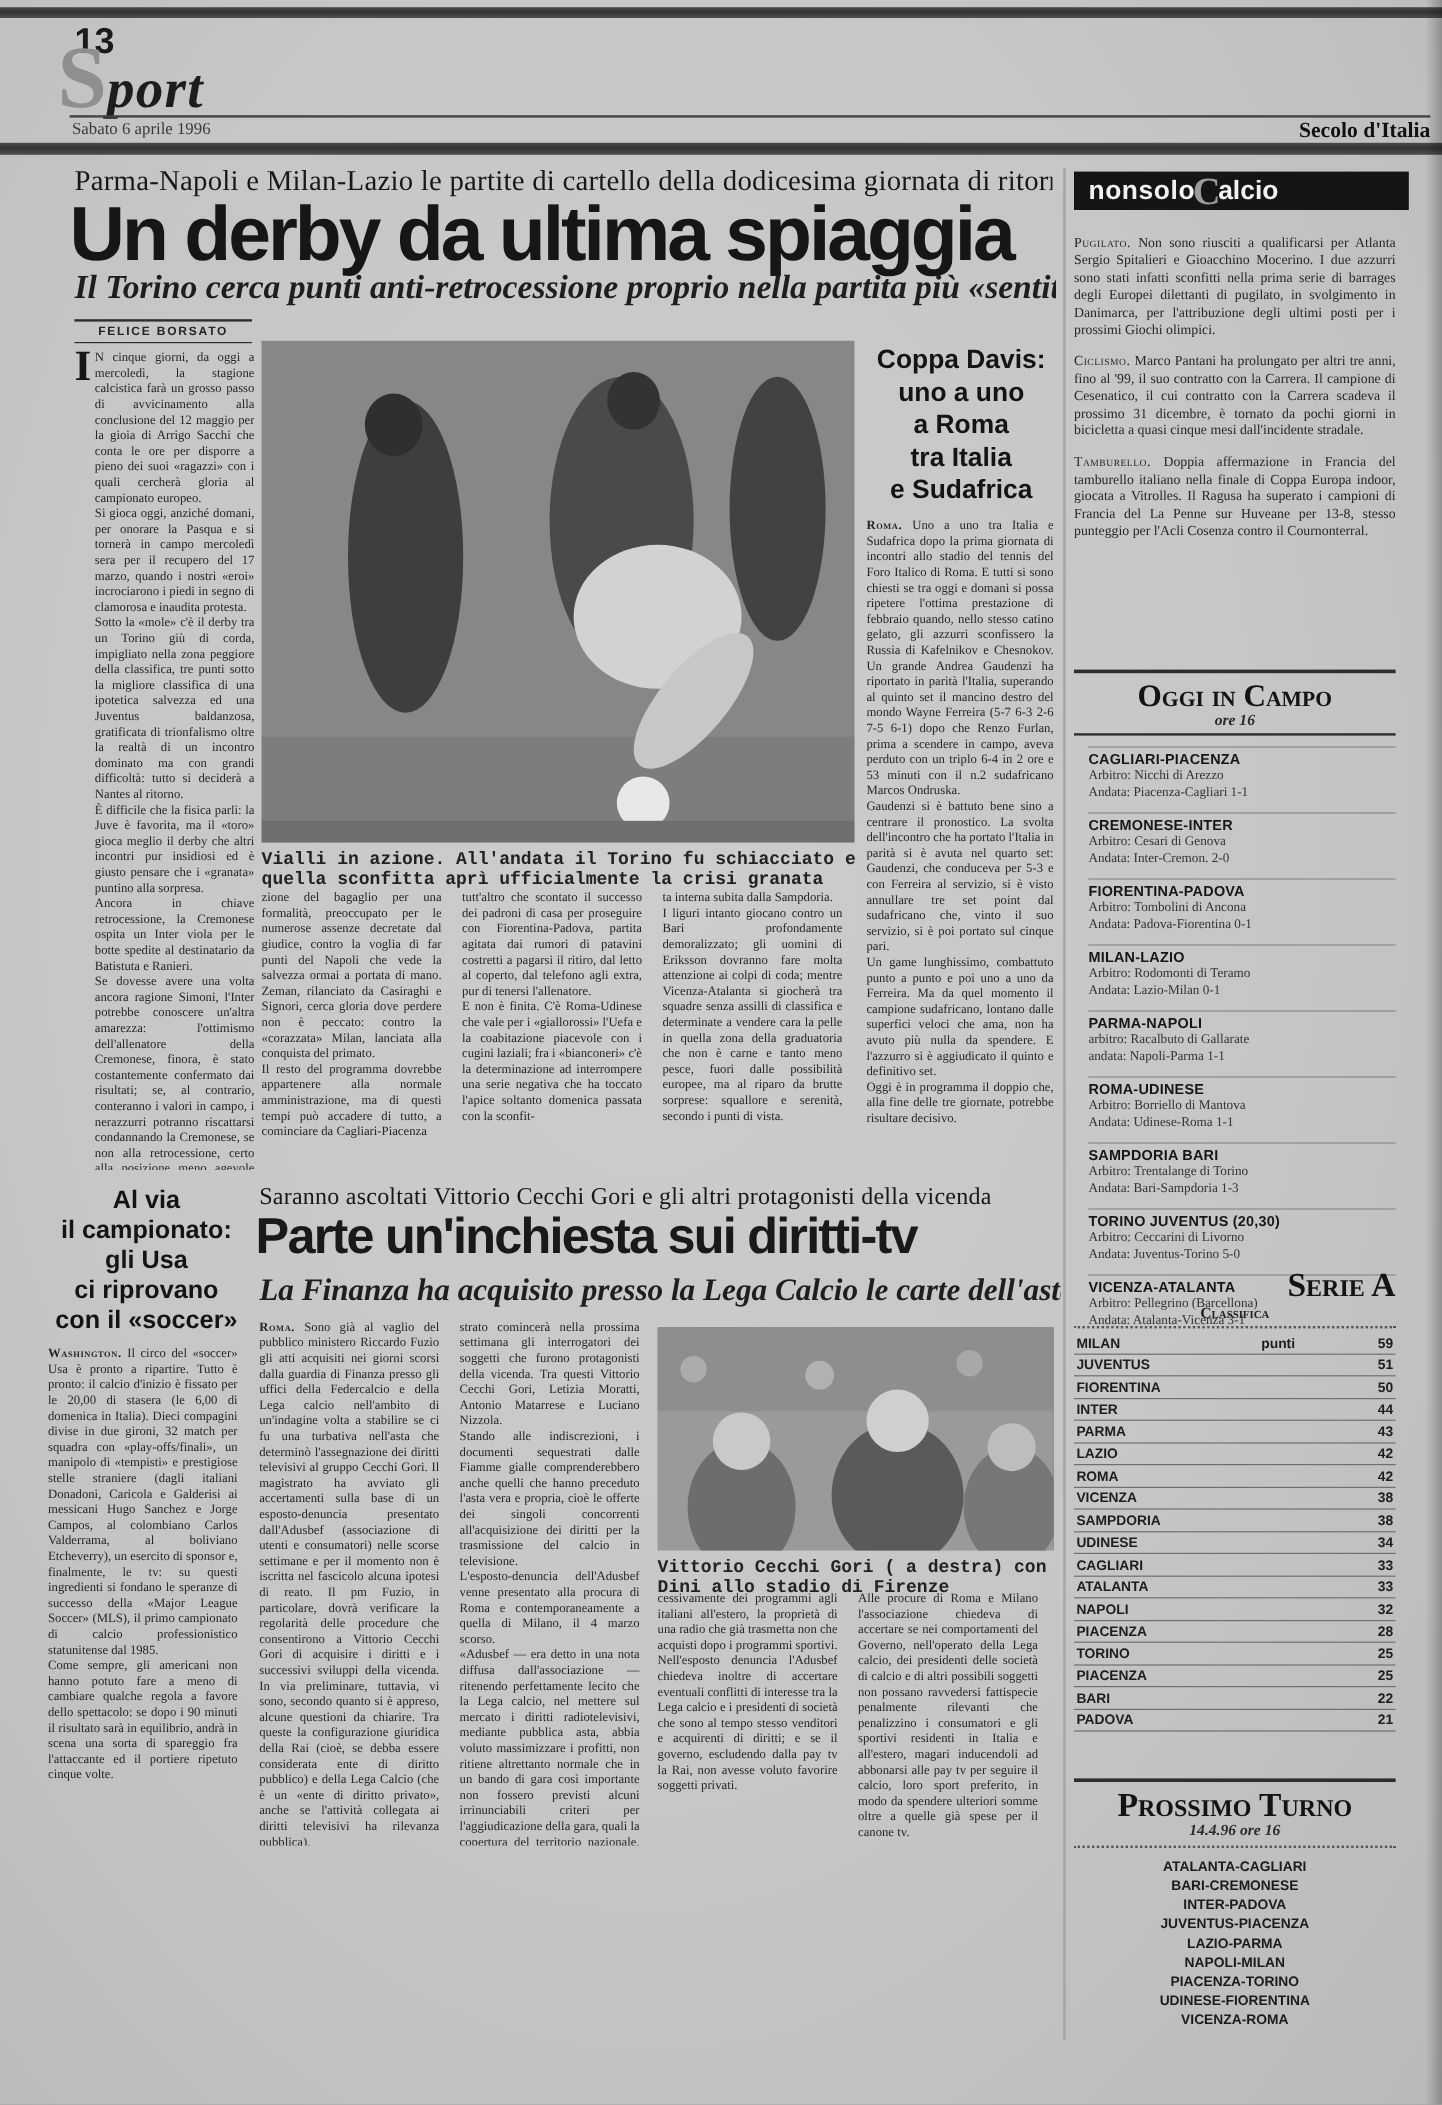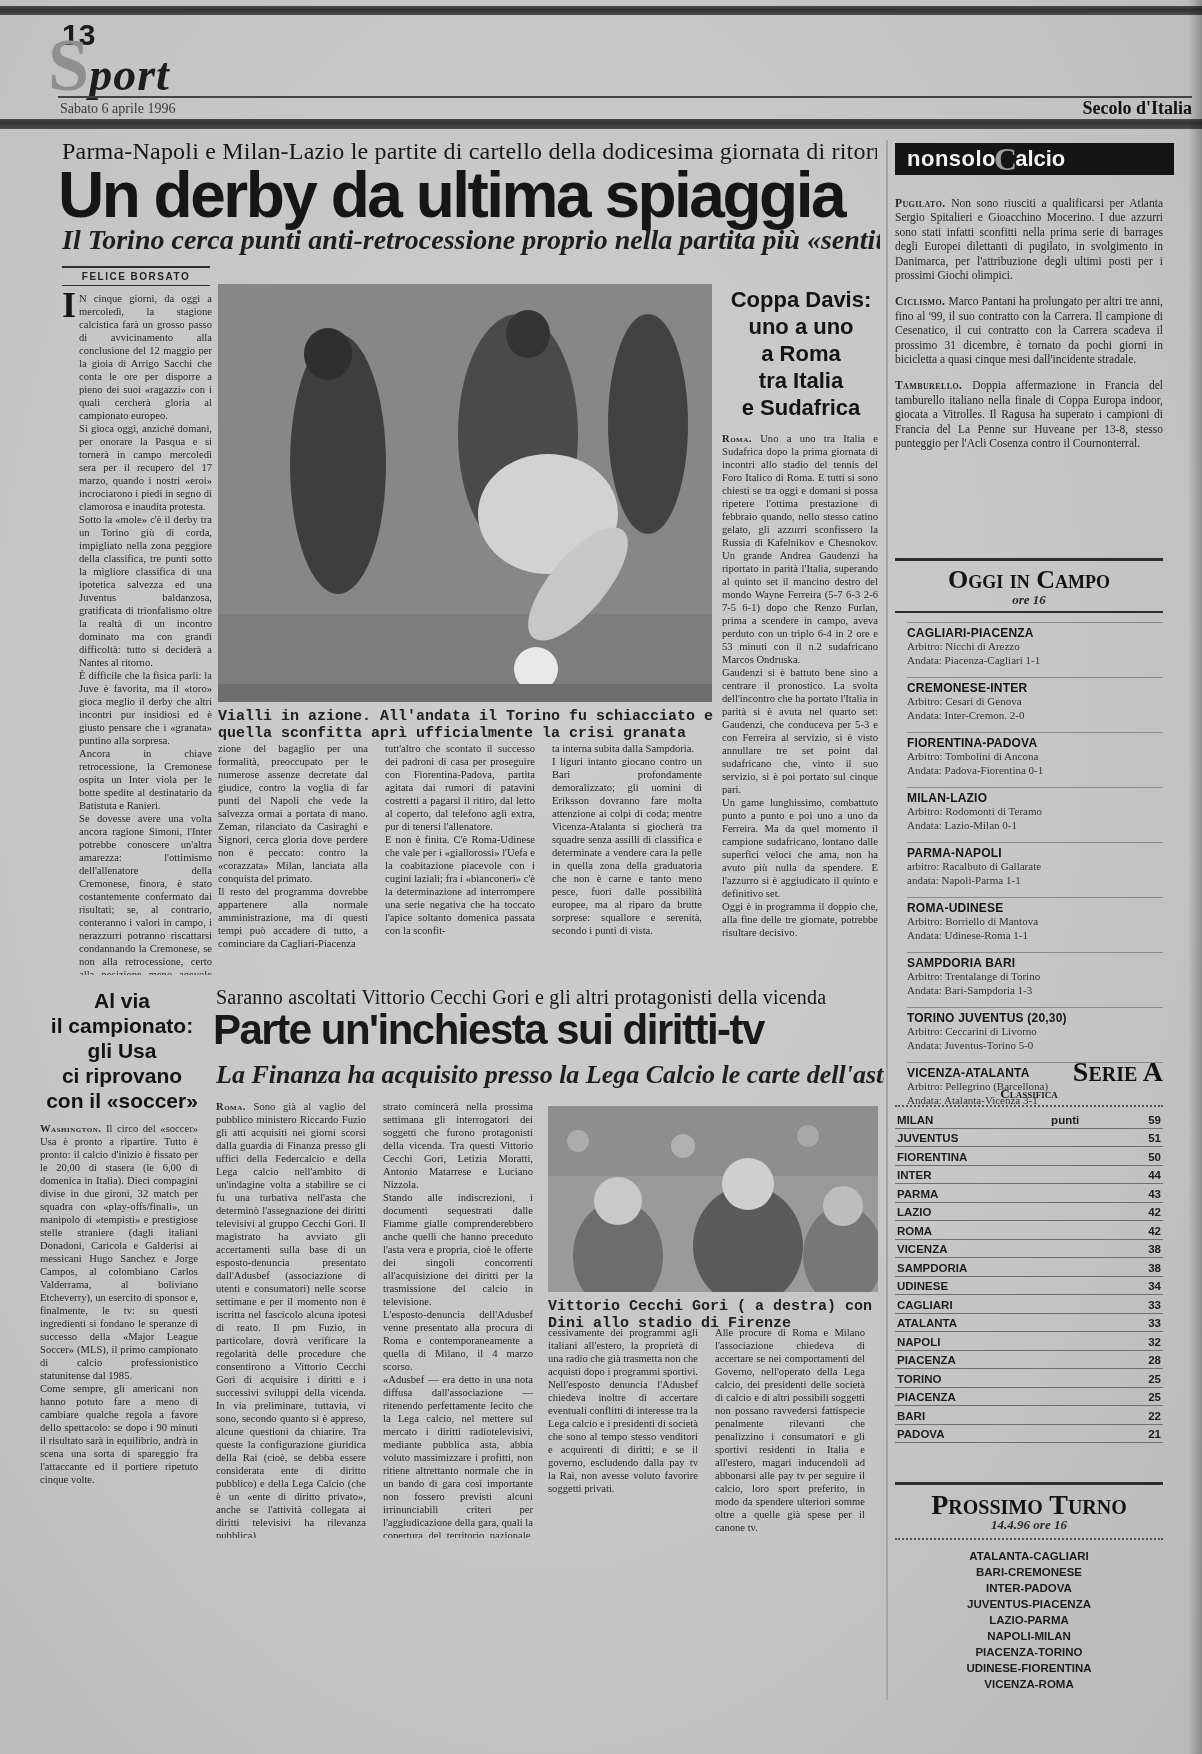--- a/index.html
+++ b/index.html
@@ -26,21 +26,21 @@
   .boxtitle{font-family:"Liberation Sans",sans-serif;font-weight:bold;font-size:21px;line-height:25px;text-align:center;white-space:pre-line;color:#141414;}
   .headline2{font-family:"Liberation Sans",sans-serif;font-weight:bold;font-size:42px;letter-spacing:-1.5px;color:#191919;white-space:nowrap;}
   .subhead2{font-style:italic;font-weight:bold;font-size:26px;color:#1e1e1e;white-space:nowrap;}
   .photo{background:#8d8d8d;box-shadow:0 0 0 1px #777 inset;}
   
   .nsc-box{background:#151515;color:#f2f2f2;display:flex;align-items:center;padding:0 12px;}
   .nsc-pre{font-family:"Liberation Sans",sans-serif;font-weight:bold;font-size:22px;letter-spacing:0.5px;}
   .nsc-c{font-family:"Liberation Serif",serif;font-weight:bold;font-size:32px;color:#9b9b9b;line-height:1;margin:0 -2px;}
   .nsc-rest{font-family:"Liberation Sans",sans-serif;font-weight:bold;font-size:22px;}
   .nsc-item{font-size:11.5px;line-height:14.5px;text-align:justify;color:#262626;margin-bottom:7px;}
-  .nsc-lead{font-weight:bold;font-variant:small-caps;letter-spacing:0.4px;}
+  .nsc-lead{font-weight:normal;font-variant:small-caps;letter-spacing:0.4px;}
   .sb-header{font-family:"Liberation Serif",serif;font-weight:bold;font-variant:small-caps;font-size:26px;text-align:center;color:#131313;
              border-top:3px solid #2e2e2e;padding-top:4px;}
   .sb-sub{font-style:italic;font-weight:bold;font-size:13px;text-align:center;color:#2a2a2a;}
   .dotted{border-bottom:2px dotted #555;}
   .match{margin-bottom:10px;border-top:1px solid #8a8a8a;padding-top:3px;margin-left:12px;}
   .match-name{font-family:"Liberation Sans",sans-serif;font-weight:bold;font-size:12px;color:#161616;letter-spacing:0.2px;}
   .match-line{font-size:11px;line-height:13.5px;color:#333;}
   .tbl{width:100%;border-collapse:collapse;}
   .tbl td{font-family:"Liberation Sans",sans-serif;font-size:11.5px;font-weight:bold;color:#1d1d1d;
           border-bottom:1px solid #6f6f6f;padding:3.5px 2px 2px 2px;}

